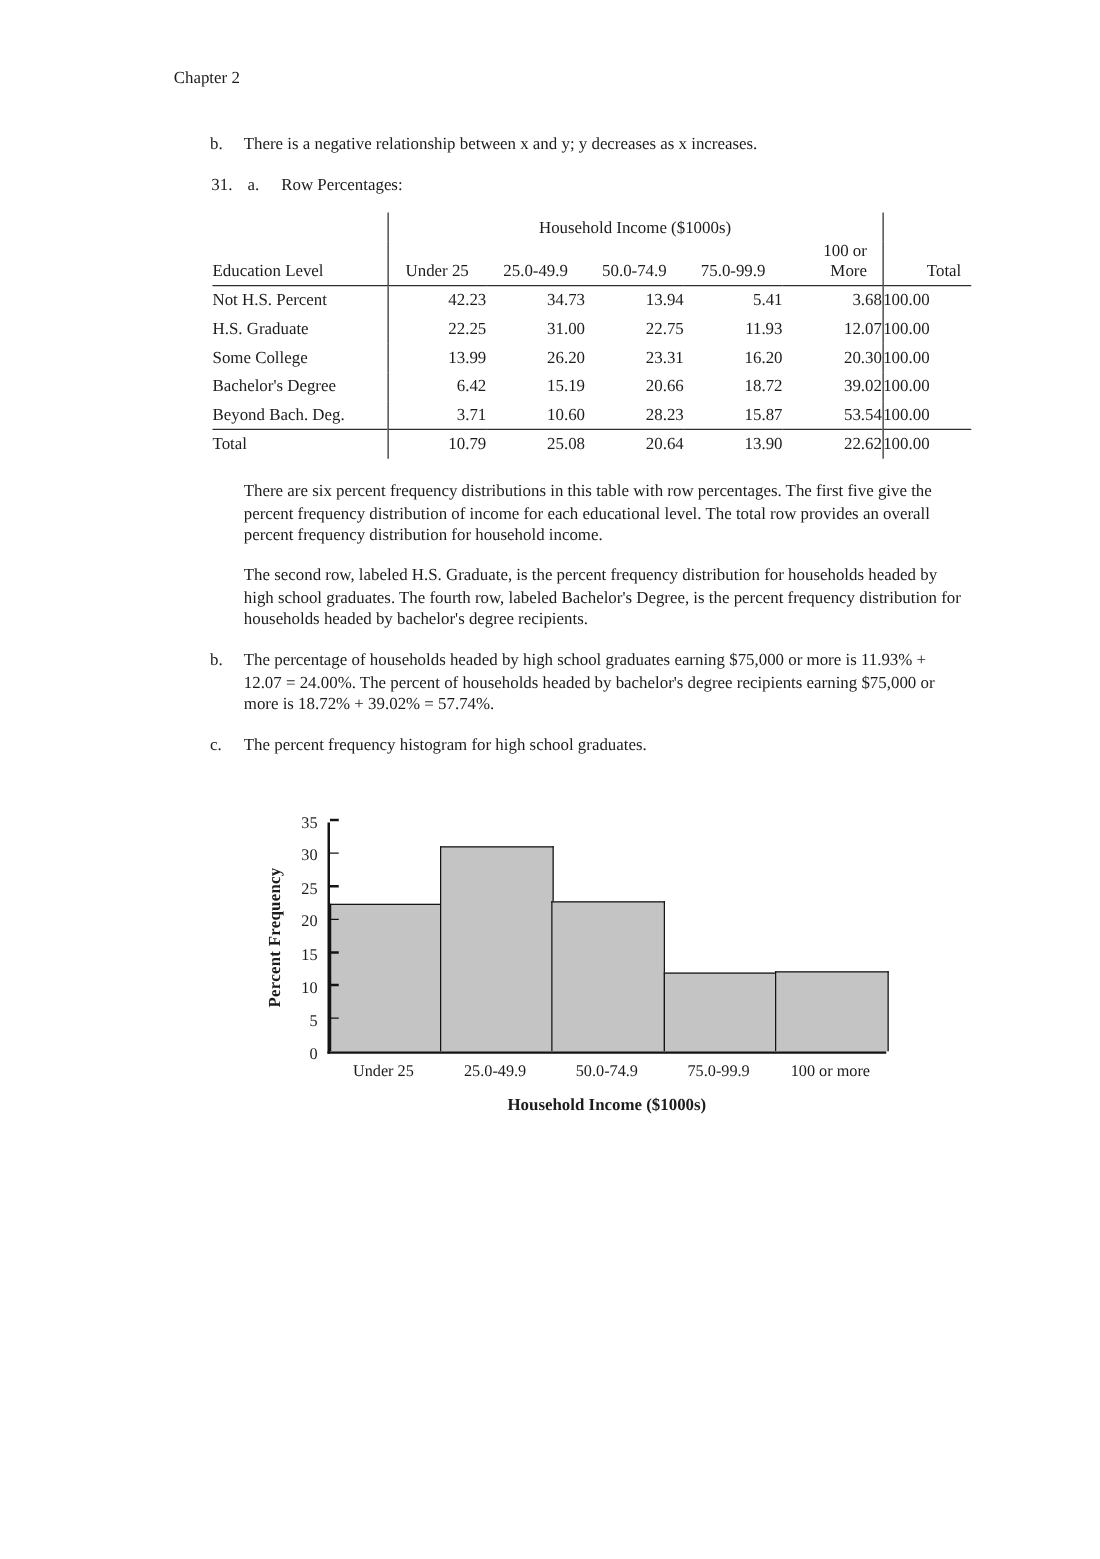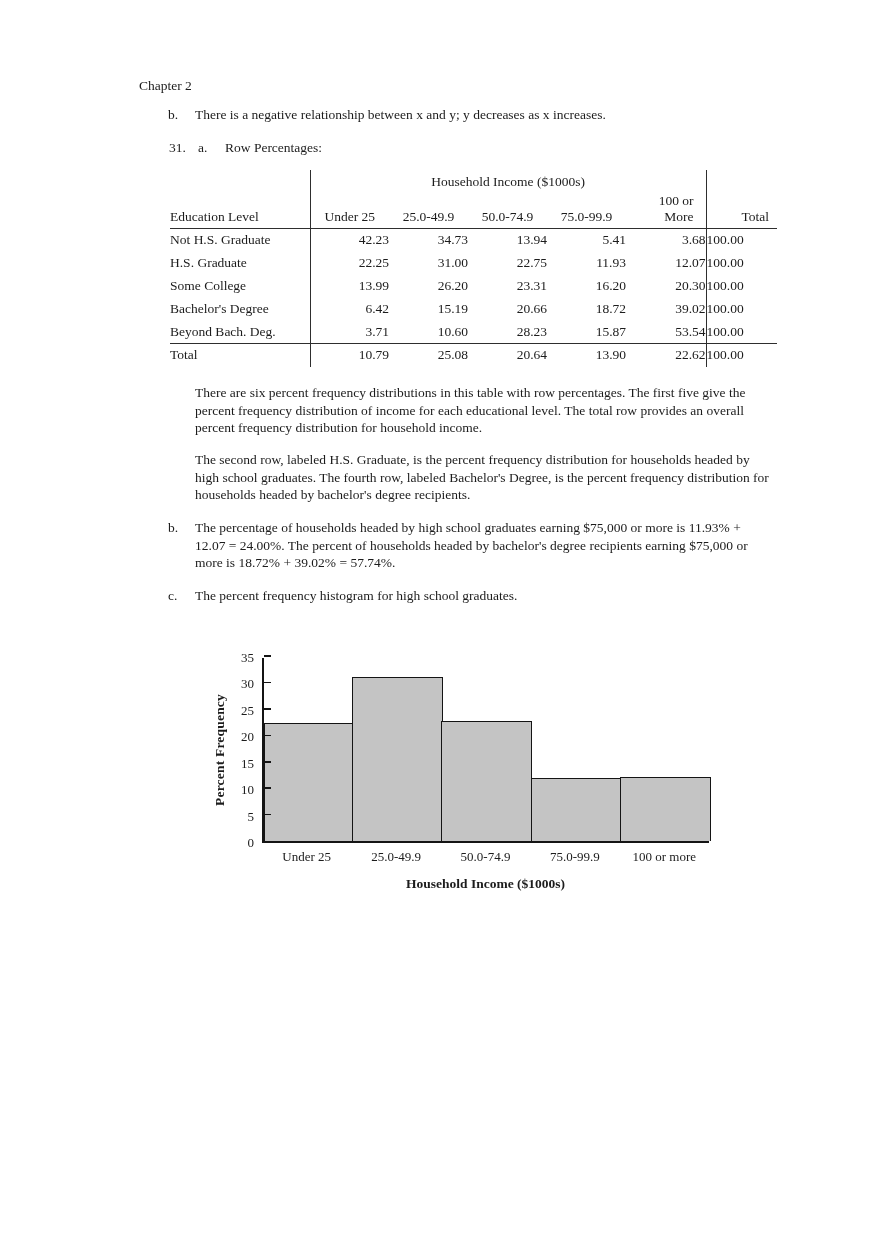--- a/index.html
+++ b/index.html
@@ -2,21 +2,21 @@
 <html><head>
 <meta charset="utf-8">
 <style>
   * { margin:0; padding:0; box-sizing:border-box; }
   html,body { background:#ffffff; }
   body { font-family:"Liberation Serif", serif; color:#1c1c1c; }
   .page { position:relative; width:880px; height:1247px; background:#ffffff; overflow:hidden; }
 
   .txt { font-size:13.5px; line-height:17.5px; }
 
-  .chapter { position:absolute; left:139px; top:54px; font-size:13.5px;margin-top:24px; }
+  .chapter { position:absolute; left:139px; top:54px; font-size:13.5px; }
 
   .item { position:absolute; display:flex; }
   .num-col   { display:inline-block; width:29px; flex:0 0 29px; }
   .letter-col{ display:inline-block; width:27px; flex:0 0 27px; }
   .item-body { width:578px; }
 
   
   .tbl-wrap { position:absolute; left:170px; top:170px; }
   table.freq-table { border-collapse:collapse; table-layout:fixed; width:607px; font-size:13.5px; }
   .freq-table td { padding:0; vertical-align:middle; height:23px; }
@@ -93,21 +93,21 @@
         <td class="hdr-edu">Education Level</td>
         <td class="hdr-c bl">Under 25</td>
         <td class="hdr-c">25.0-49.9</td>
         <td class="hdr-c">50.0-74.9</td>
         <td class="hdr-c">75.0-99.9</td>
         <td class="hdr-r" style="padding-right:12px;">100 or
 More</td>
         <td class="hdr-r bl" style="padding-right:8px;">Total</td>
       </tr>
       <tr>
-        <td class="lbl-cell">Not H.S. Graduate</td>
+        <td class="lbl-cell">Not H.S. Percent</td>
         <td class="n-inc bl">42.23</td>
         <td class="n-inc">34.73</td>
         <td class="n-inc">13.94</td>
         <td class="n-inc">5.41</td>
         <td class="n-inc5">3.68</td>
         <td class="n-total bl">100.00</td>
       </tr>
       <tr>
         <td class="lbl-cell">H.S. Graduate</td>
         <td class="n-inc bl">22.25</td>

